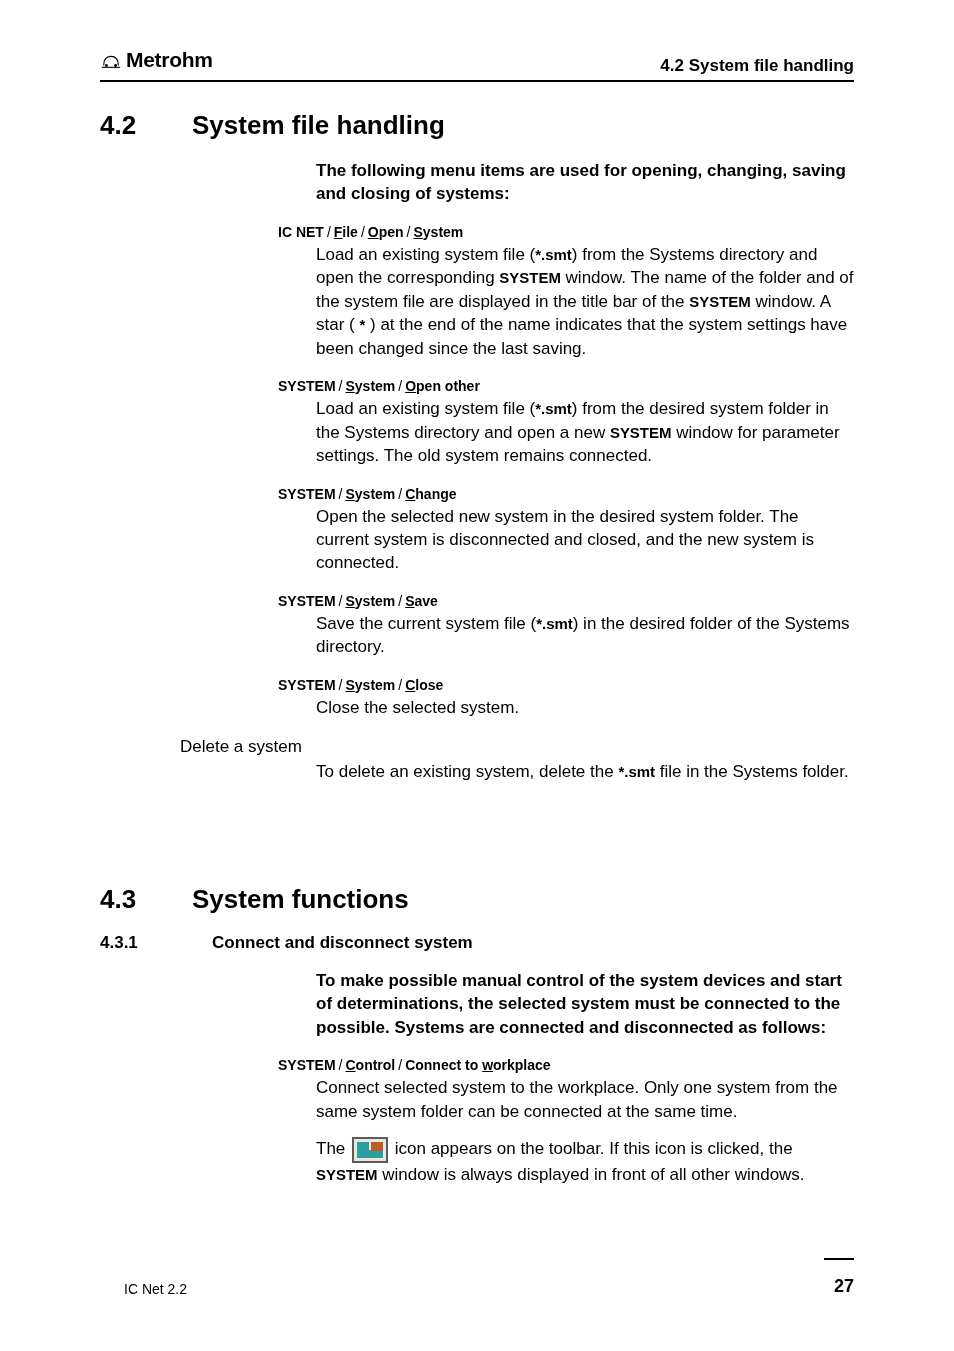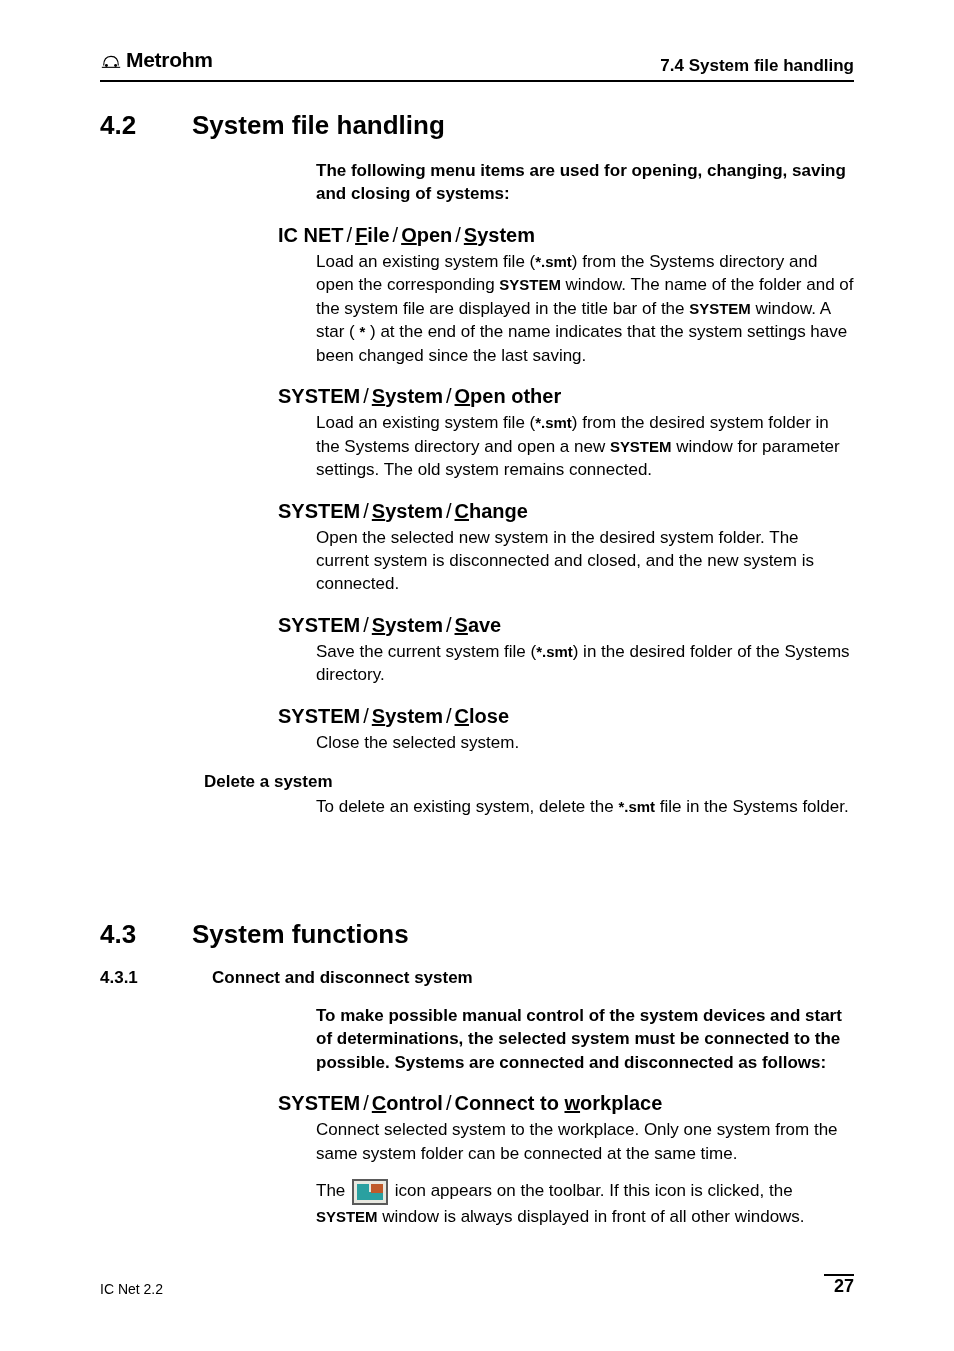--- a/index.html
+++ b/index.html
@@ -67,63 +67,64 @@
     .body-block {
       margin-left: 216px;
       font-size: 17px;
       line-height: 1.38;
       margin-bottom: 18px;
       font-weight: bold;
     }
     .menu-path {
       margin-left: 178px;
       margin-top: 18px;
-      font-size: 20px;
+      font-size: 14px;
       margin-bottom: 3px;
     }
     .menu-path .sep {
       font-weight: 400;
       margin: 0 3px;
     }
     .menu-path .seg {
       font-weight: 700;
     }
     .menu-path .seg .ul {
       text-decoration: underline;
     }
     .desc-block {
       margin-left: 216px;
       font-size: 17px;
       line-height: 1.38;
       margin-bottom: 4px;
     }
     .bold-title {
-      margin-left: 104px;
+      margin-left: 80px;
       margin-top: 18px;
       font-size: 17px;
-      font-weight: 700;
+      font-weight: 400;
       margin-bottom: 3px;
     }
     .footer {
       position: absolute;
       bottom: 54px;
       left: 100px;
       right: 100px;
       display: flex;
       justify-content: space-between;
       align-items: flex-end;
     }
     .footer-left {
       font-size: 14px;
+      margin-left: 24px;
     }
     .footer-right {
       font-size: 18px;
       font-weight: 700;
       border-top: 2px solid #000;
-      padding-top: 0;
+      padding-top: 16px;
       min-width: 30px;
       text-align: right;
     }
     .inline-icon {
       display: inline-block;
       vertical-align: middle;
       width: 36px;
       height: 26px;
       border: 2px solid #5a5a5a;
       background: #e8e8e0;
@@ -162,21 +163,21 @@
   <div class="header">
     <div class="logo">
       <svg class="logo-mark" viewBox="0 0 24 24">
         <path d="M4 18 Q4 8 12 8 Q20 8 20 18" fill="none" stroke="#000" stroke-width="1.2"></path>
         <circle cx="7" cy="18" r="1.6" fill="#000"></circle>
         <circle cx="17" cy="18" r="1.6" fill="#000"></circle>
         <path d="M2 20 L22 20" stroke="#000" stroke-width="1.2"></path>
       </svg>
       <span class="logo-text">Metrohm</span>
     </div>
-    <div class="header-right">7.4 System file handling</div>
+    <div class="header-right">4.2 System file handling</div>
   </div>
 
   <div class="section-heading">
     <span class="num">4.2</span>
     <span>System file handling</span>
   </div>
 
   <div class="body-block">The following menu items are used for opening, changing, saving and closing of systems:</div>
 
   <div id="items42-host">

